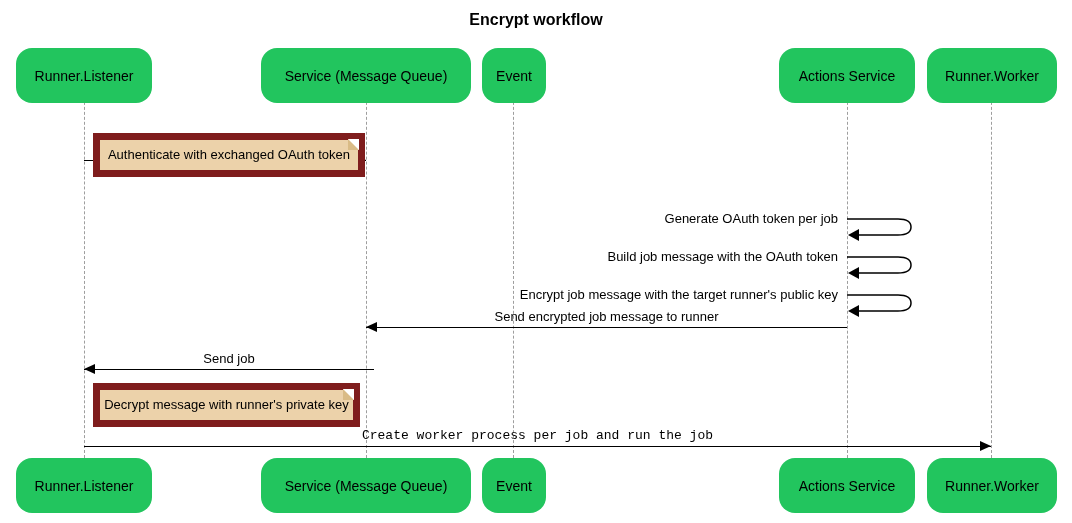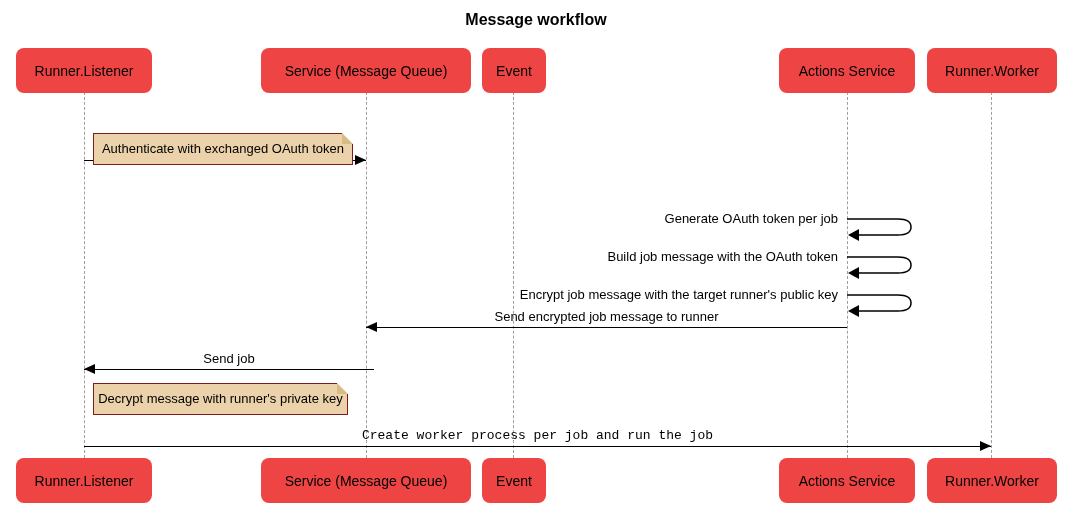--- a/index.html
+++ b/index.html
@@ -9,21 +9,21 @@
   }
   .title {
     position:absolute; top:11px; left:0; right:0; text-align:center;
     font-size:16px; font-weight:bold;
   }
   .lifeline {
     position:absolute; top:87px; height:371px; width:0;
     border-left:1px dashed #9e9e9e;
   }
   .actor {
-    position:absolute; height:45px; background:#ef4444; border-radius:8px;
+    position:absolute; height:55px; background:#22c55e; border-radius:16px;
     display:flex; align-items:center; justify-content:center;
     font-size:14px; white-space:nowrap;
   }
   .actor.top { top:48px; }
   .actor.bottom { top:458px; }
   .msg { position:absolute; height:18px; }
   .msg-label {
     position:absolute; left:0; right:0; top:0; text-align:center;
     font-size:13px; line-height:13px; white-space:nowrap;
   }
@@ -40,35 +40,35 @@
     position:absolute; left:0; top:12px; width:0; height:0;
     border-top:5px solid transparent; border-bottom:5px solid transparent;
     border-right:11px solid #000;
   }
   .self-label {
     position:absolute; right:234px; font-size:13px; line-height:13px;
     white-space:nowrap; text-align:right;
   }
   .self-loop { position:absolute; left:846px; width:72px; height:26px; }
   .note {
-    position:absolute; background:#ecd2aa; border:1px solid #7f1d1d;
+    position:absolute; background:#ecd2aa; border:7px solid #7f1d1d;
     font-size:13px; text-align:center; white-space:nowrap;
   }
   .note::before {
     content:""; position:absolute; top:-1px; right:-1px; width:0; height:0;
     border-style:solid; border-width:0 11px 11px 0;
     border-color:#ffffff #ffffff #d9bb86 #d9bb86;
   }
 </style>
 </head>
 <body>
 
 <div class="diagram">
 
-  <div class="title">Message workflow</div>
+  <div class="title">Encrypt workflow</div>
 
   <div class="lifeline" style="left:84px;"></div>
   <div class="lifeline" style="left:366px;"></div>
   <div class="lifeline" style="left:513px;"></div>
   <div class="lifeline" style="left:847px;"></div>
   <div class="lifeline" style="left:991px;"></div>
 
   <div class="actor top" style="left:16px;  width:136px;">
       <span>Runner.Listener</span>
     </div>

